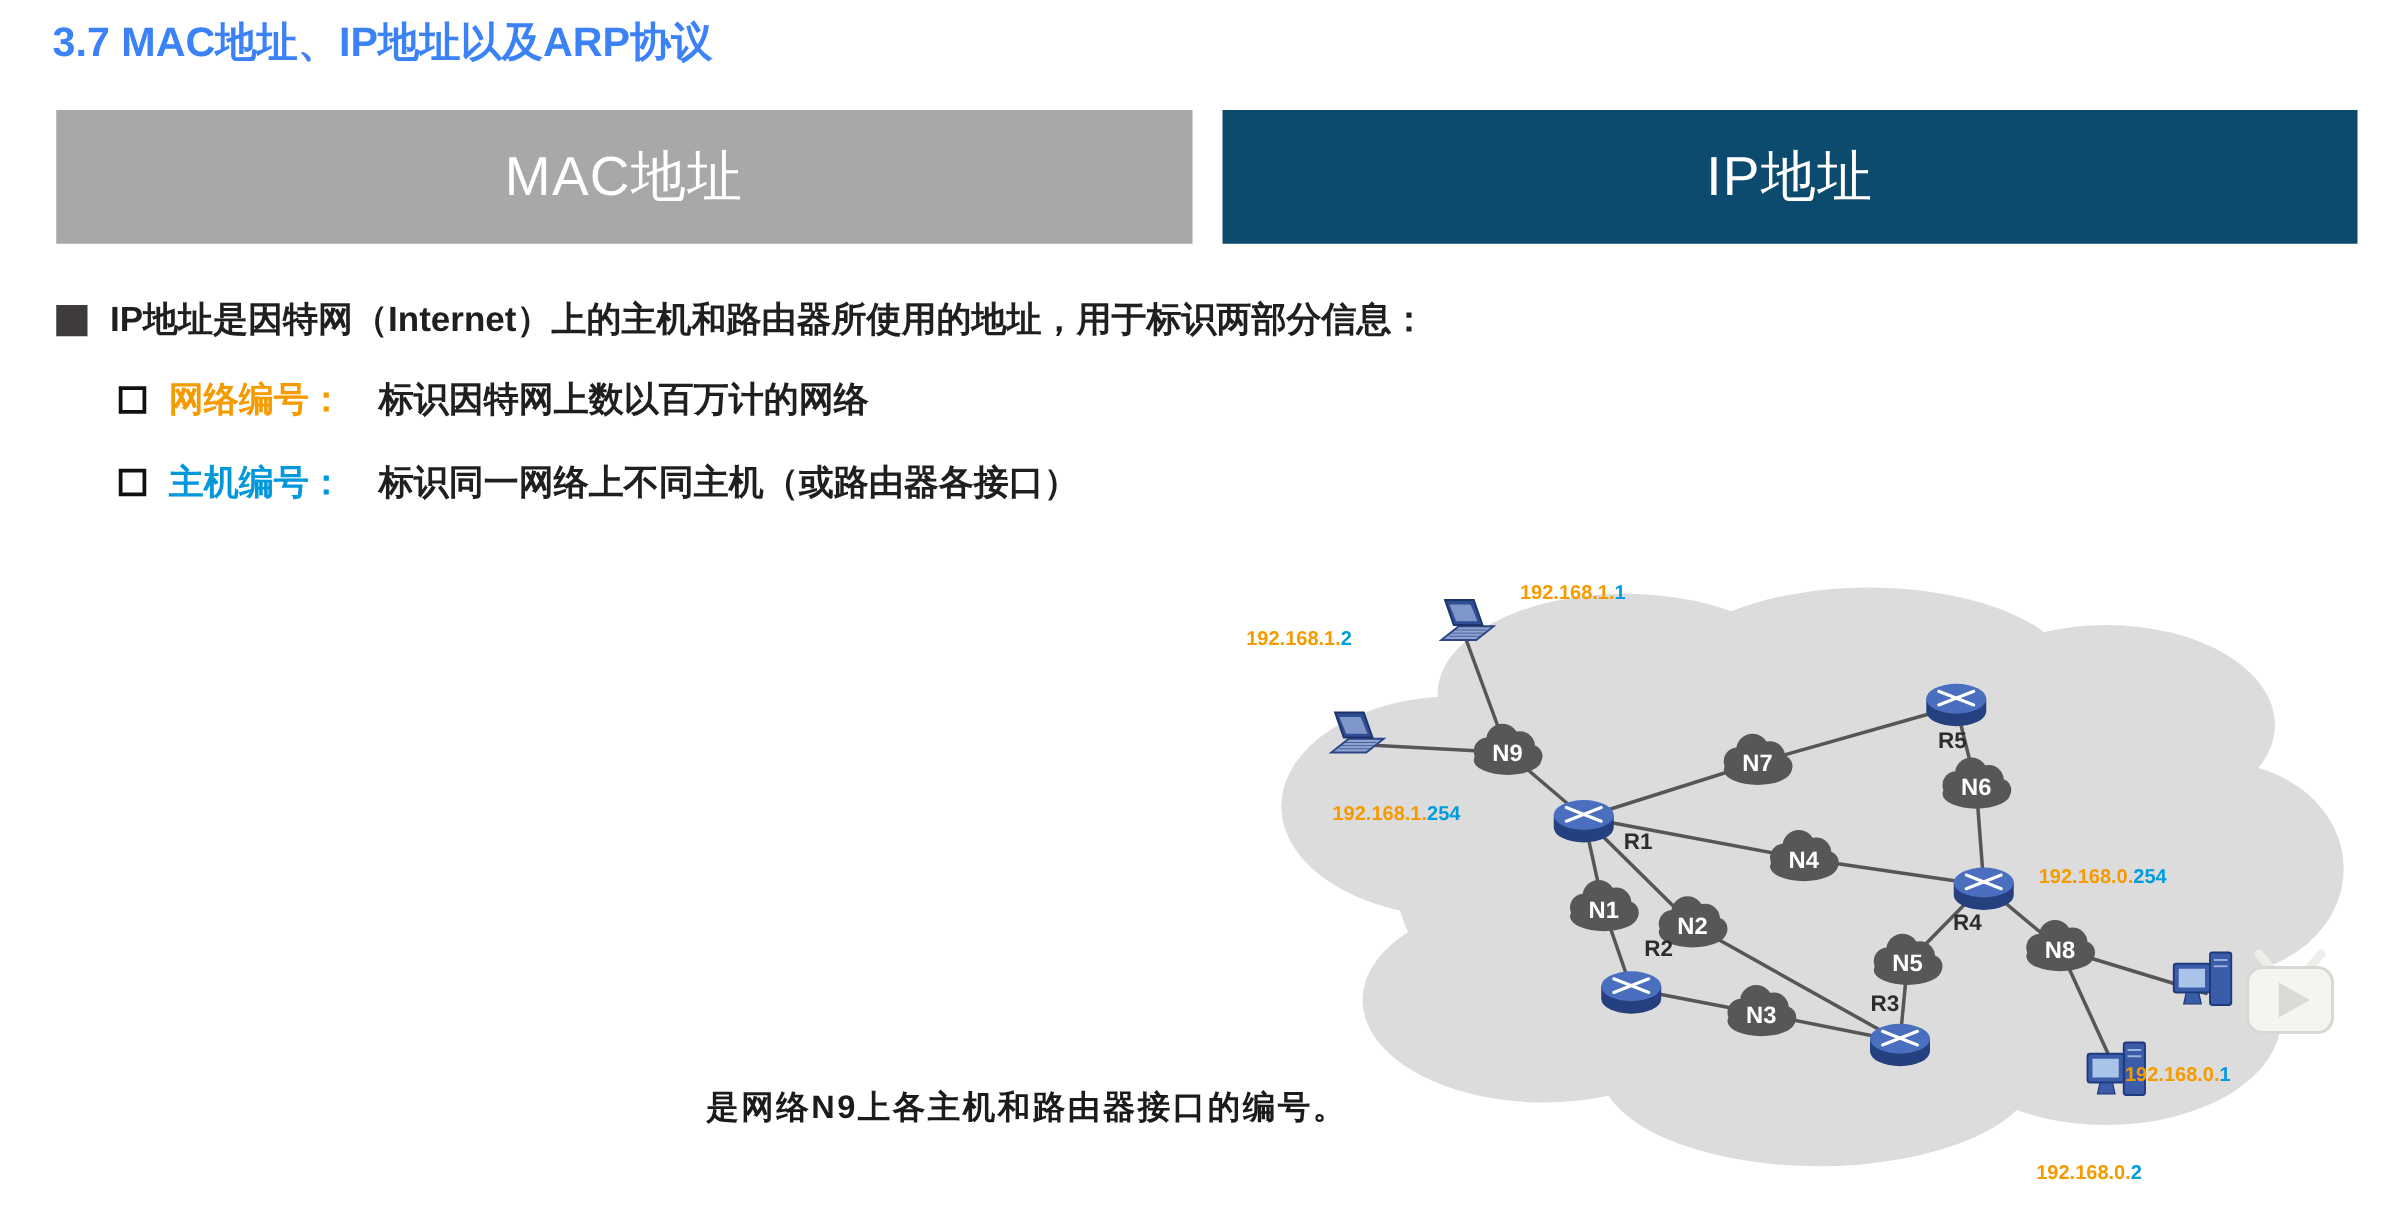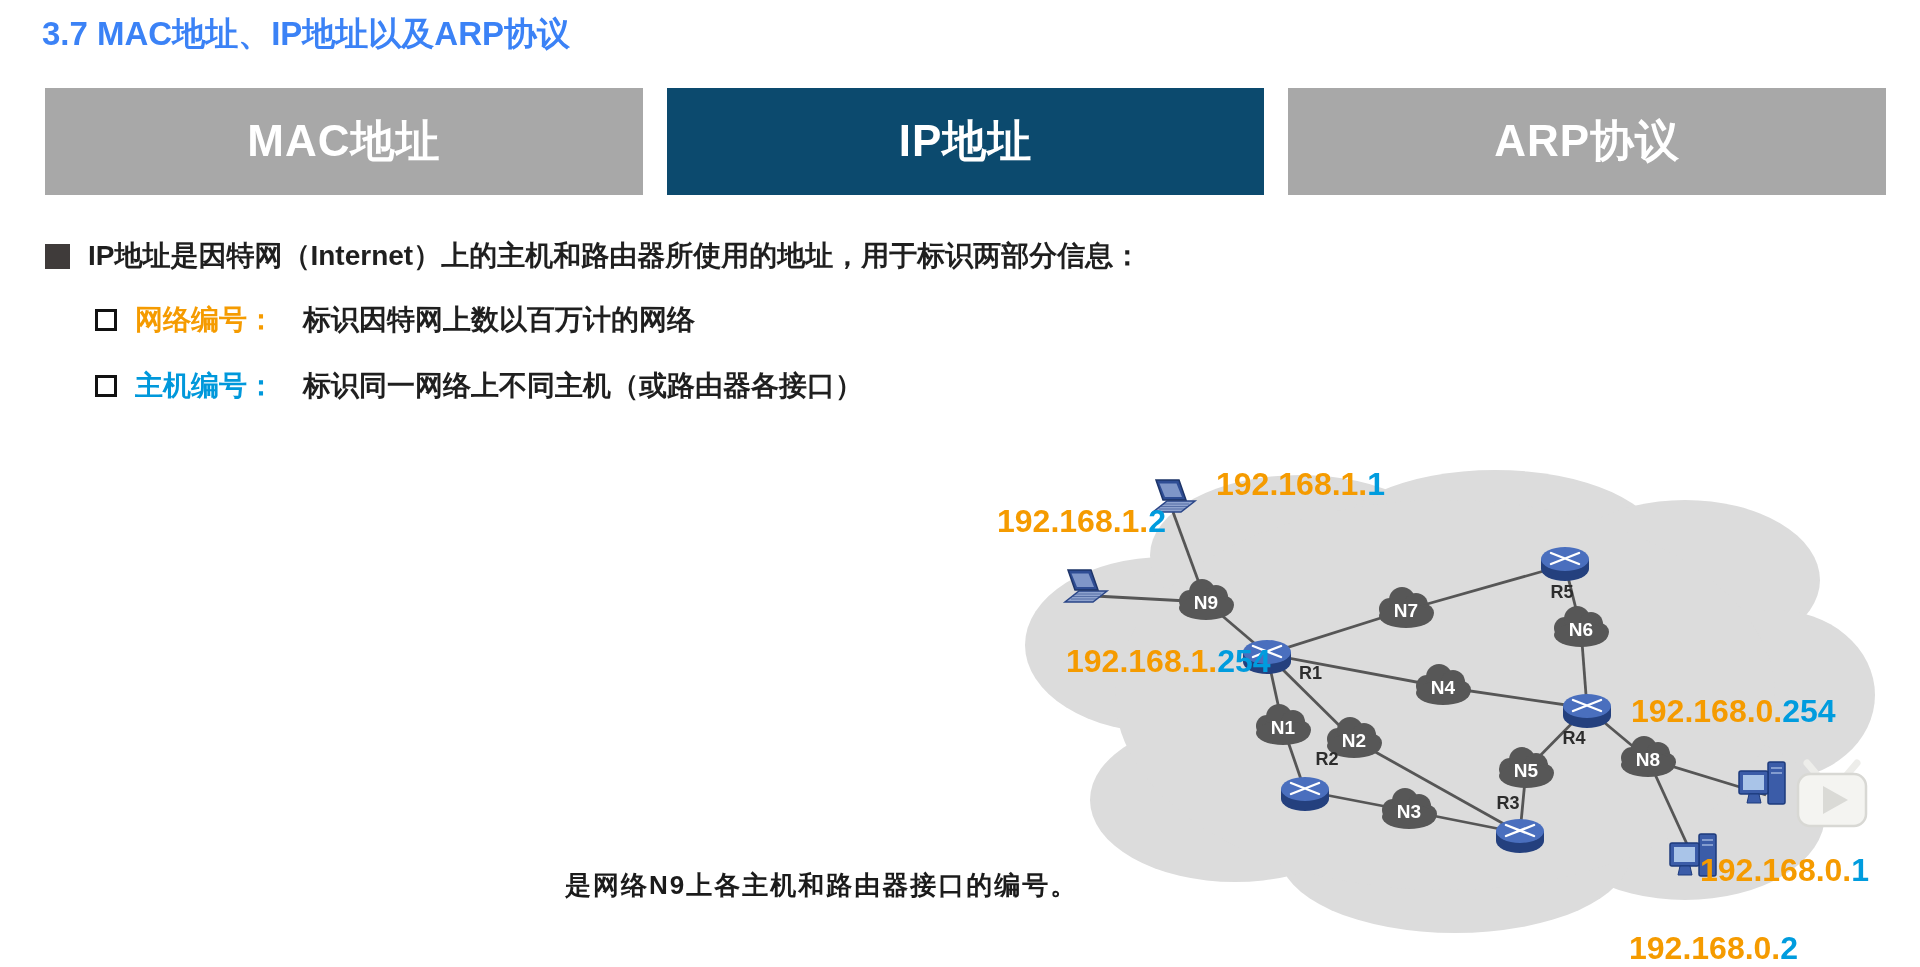--- a/index.html
+++ b/index.html
@@ -11,60 +11,59 @@
     font-size:33px; font-weight:800; color:#3b82f6; white-space:nowrap;
   }
 
   .tabs {
     position:absolute; left:45px; top:88px; width:1841px; height:107px;
     display:flex; gap:24px;
   }
   .tab {
     flex:1; background:#A8A8A8; color:#ffffff;
     display:flex; align-items:center; justify-content:center;
-    font-size:44px; font-weight:bold; letter-spacing:1px;
+    font-size:44px; font-weight:normal; letter-spacing:1px;
   }
   .tab--active { background:#0c4a6e; }
 
   .bullet-row {
     position:absolute; display:flex; align-items:center; gap:18px; white-space:nowrap;
   }
   .bullet-intro { left:45px; top:237px; }
   .bullet-sub1  { left:95px; top:301px; }
   .bullet-sub2  { left:95px; top:367px; }
   .marker-filled { width:25px; height:25px; background:#3F3B3A; flex:0 0 auto; }
   .marker-empty  { width:22px; height:22px; background:#fff; border:3px solid #111; flex:0 0 auto; }
   .bullet-text { font-size:28px; font-weight:bold; color:#1F1F1F; }
   .term-net  { font-size:28px; font-weight:bold; color:#F59B00; margin-right:10px; }
   .term-host { font-size:28px; font-weight:bold; color:#0098DB; margin-right:10px; }
 
   .diagram-svg { position:absolute; left:0; top:0; width:1920px; height:967px; }
   .nlabel { font-size:19px; font-weight:bold; fill:#ffffff; text-anchor:middle; }
   .rlabel { font-size:18px; font-weight:bold; fill:#2d2d2d; }
   .rlabel-mid { text-anchor:middle; }
 
-  .ip { position:absolute; font-size:32px; font-weight:bold; white-space:nowrap; }
+  .ip { position:absolute; font-size:16px; font-weight:bold; white-space:nowrap; }
   .ip .net  { color:#F59B00; }
   .ip .host { color:#009CDE; }
 
   .caption {
     position:absolute; left:565px; top:868px;
     font-size:26px; font-weight:600; color:#1b1b1b; letter-spacing:2px; white-space:nowrap;
     text-shadow:0 0 4px rgba(255,255,255,0.9);
   }
 </style>
 </head>
 <body>
 
 <div class="page-title">3.7 MAC地址、IP地址以及ARP协议</div>
 
 <div class="tabs">
   <div class="tab">MAC地址</div>
   <div class="tab tab--active">IP地址</div>
-  <div class="tab">ARP协议</div>
 </div>
 
 <div class="bullet-row bullet-intro">
   <span class="marker-filled"></span>
   <span class="bullet-text">IP地址是因特网（Internet）上的主机和路由器所使用的地址，用于标识两部分信息：</span>
 </div>
 
 <div class="bullet-row bullet-sub1">
   <span class="marker-empty"></span>
   <span class="term-net">网络编号：</span>

